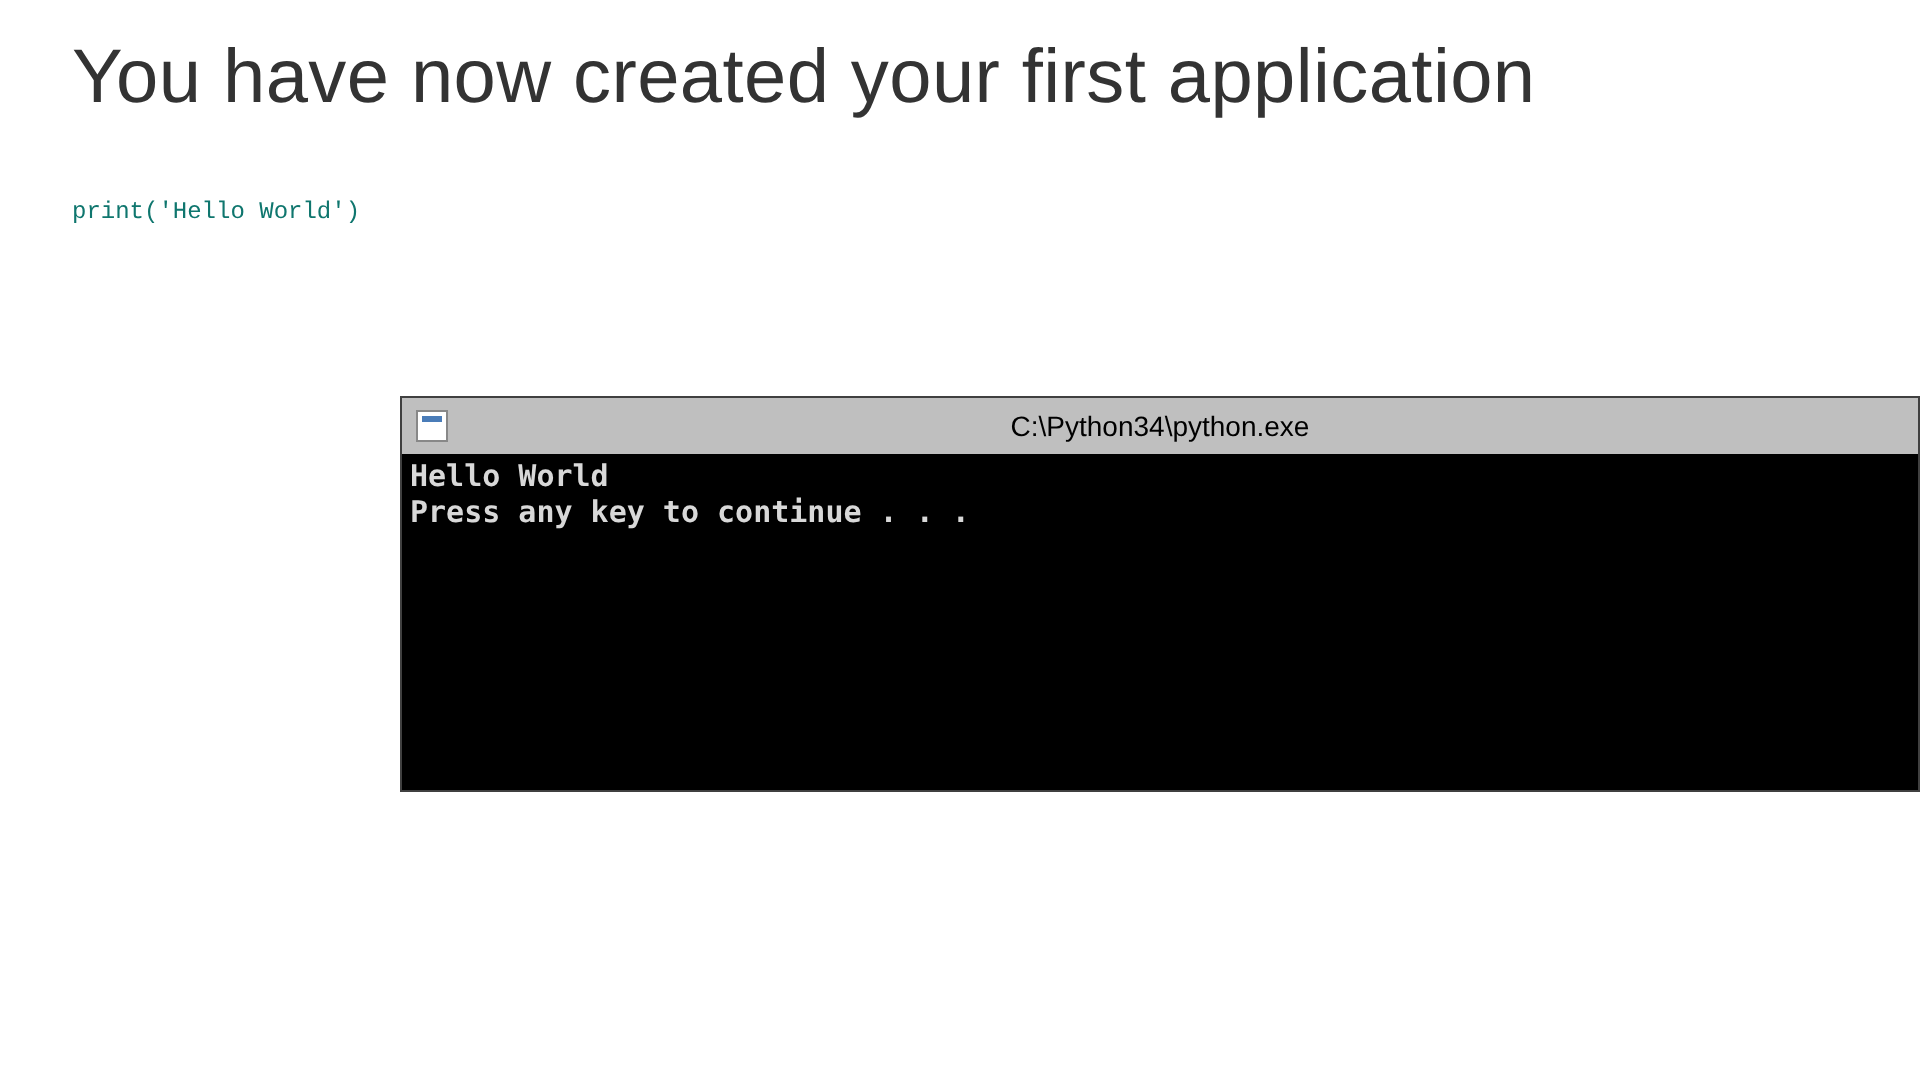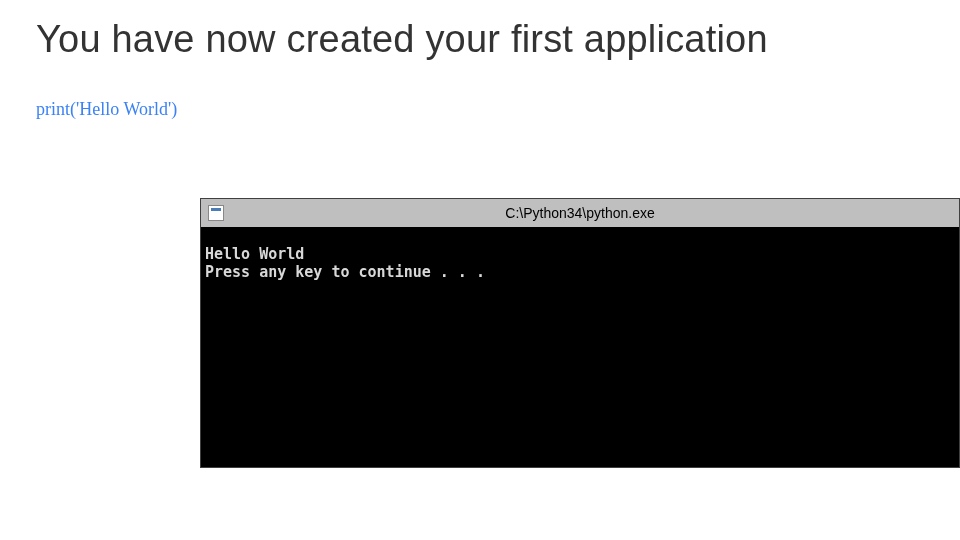--- a/index.html
+++ b/index.html
@@ -19,31 +19,31 @@
       padding: 18px 36px;
     }
     .title {
       font-size: 38px;
       font-weight: 300;
       color: #333333;
       letter-spacing: 0.2px;
       margin-bottom: 38px;
     }
     .code-line {
-      font-family: Liberation Serif, serif;
-      font-size: 18px;
-      color: #3b82f6;
+      font-family: Liberation Mono, monospace;
+      font-size: 12px;
+      color: #0f766e;
       margin-bottom: 30px;
     }
     .console-window {
       position: absolute;
       left: 200px;
       top: 198px;
       right: 0;
-      height: 270px;
+      height: 198px;
       background: #000000;
       border: 1px solid #404040;
     }
     .titlebar {
       height: 28px;
       background: #bfbfbf;
       display: flex;
       align-items: center;
       position: relative;
     }
@@ -66,21 +66,21 @@
     }
     .titlebar-text {
       position: absolute;
       left: 50%;
       transform: translateX(-50%);
       font-family: "Segoe UI", sans-serif;
       font-size: 14px;
       color: #000000;
     }
     .console-body {
-      padding: 19px 4px;
+      padding: 3px 4px;
       font-family: Consolas, "Lucida Console", monospace;
       font-size: 15px;
       font-weight: bold;
       color: #d8d8d8;
       line-height: 1.18;
       white-space: pre;
     }
   </style>
 </head>
 <body>

